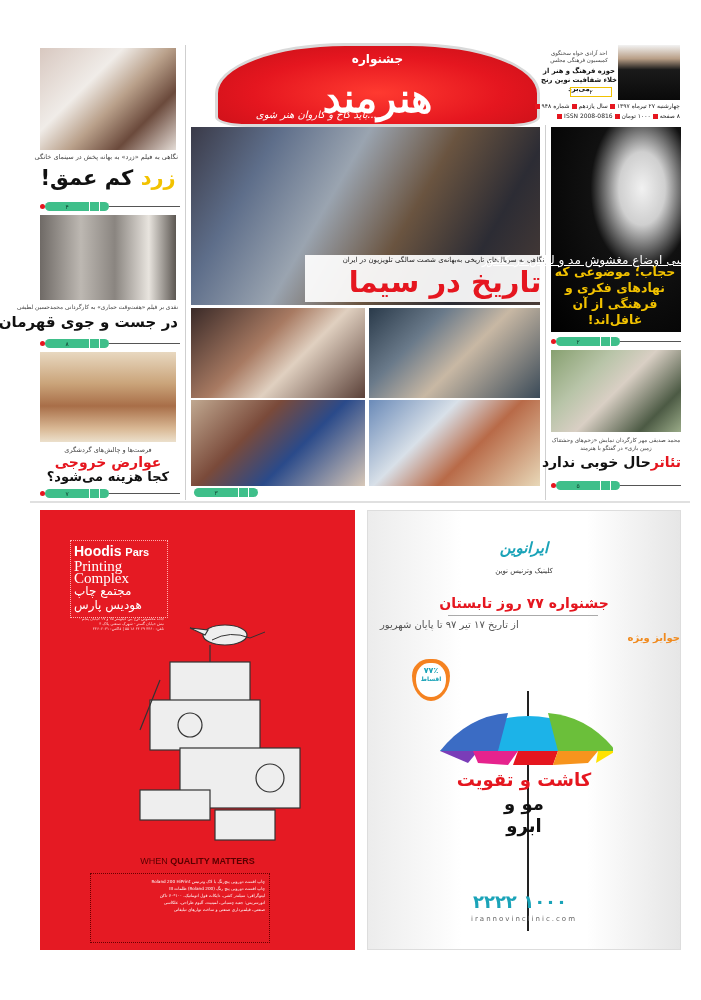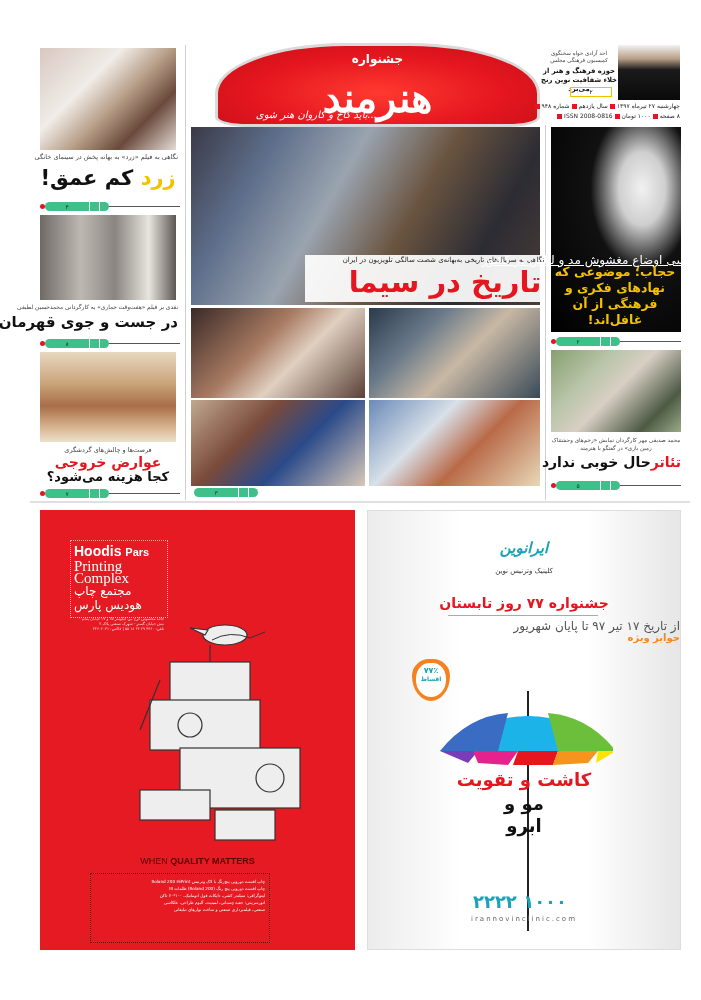--- a/index.html
+++ b/index.html
@@ -199,21 +199,21 @@
     <div style="color:#fff;font-size:4.2px;line-height:7px;">اتورسریس: جعبه چسبانی، لمینیت، آلبوم طراحی، علکاسی</div>
     <div style="color:#fff;font-size:4.2px;line-height:7px;">صنعتی، فیلمبرداری صنعتی و ساخت نوارهای تبلیغاتی</div>
   </div>
 </div>
 
 <div class="ad-white">
   <div class="abs" style="left:0;right:0;top:28px;text-align:center;font-size:15px;font-weight:bold;color:#1aa3b8;font-style:italic;">ایرانوین</div>
   <div class="abs" style="left:0;right:0;top:56px;text-align:center;font-size:7px;color:#333;">کلینیک وترنیس نوین</div>
   <div class="abs" style="left:0;right:0;top:84px;text-align:center;font-size:14px;font-weight:bold;color:#e5161f;">جشنواره ۷۷ روز تابستان</div>
   <div class="abs" style="left:80px;width:150px;top:104px;height:1px;background:#aaa;"></div>
-  <div class="abs" style="left:0;right:0;top:108px;text-align:right;font-size:12px;color:#555;padding-left:12px;">از تاریخ ۱۷ تیر ۹۷ تا پایان شهریور</div>
+  <div class="abs" style="left:0;right:0;top:108px;text-align:left;font-size:10px;color:#555;padding-left:12px;">از تاریخ ۱۷ تیر ۹۷ تا پایان شهریور</div>
   <div class="abs" style="left:0;right:0;top:121px;text-align:right;font-size:10px;font-weight:bold;color:#f08a1e;">جوایز ویژه</div>
 
   <div class="abs" style="left:44px;top:148px;width:38px;height:42px;background:#f58220;border-radius:45% 45% 50% 50% / 40% 40% 60% 60%;padding:4px;">
     <div style="width:100%;height:100%;background:#fff;border-radius:45% 45% 50% 50%;text-align:center;color:#1aa3b8;font-weight:bold;">
       <div style="font-size:8px;padding-top:3px;">۷۷٪</div>
       <div style="font-size:6px;">اقساط</div>
     </div>
   </div>
 
   <svg class="abs" style="left:70px;top:180px;" width="175" height="260" viewBox="0 0 175 260">

